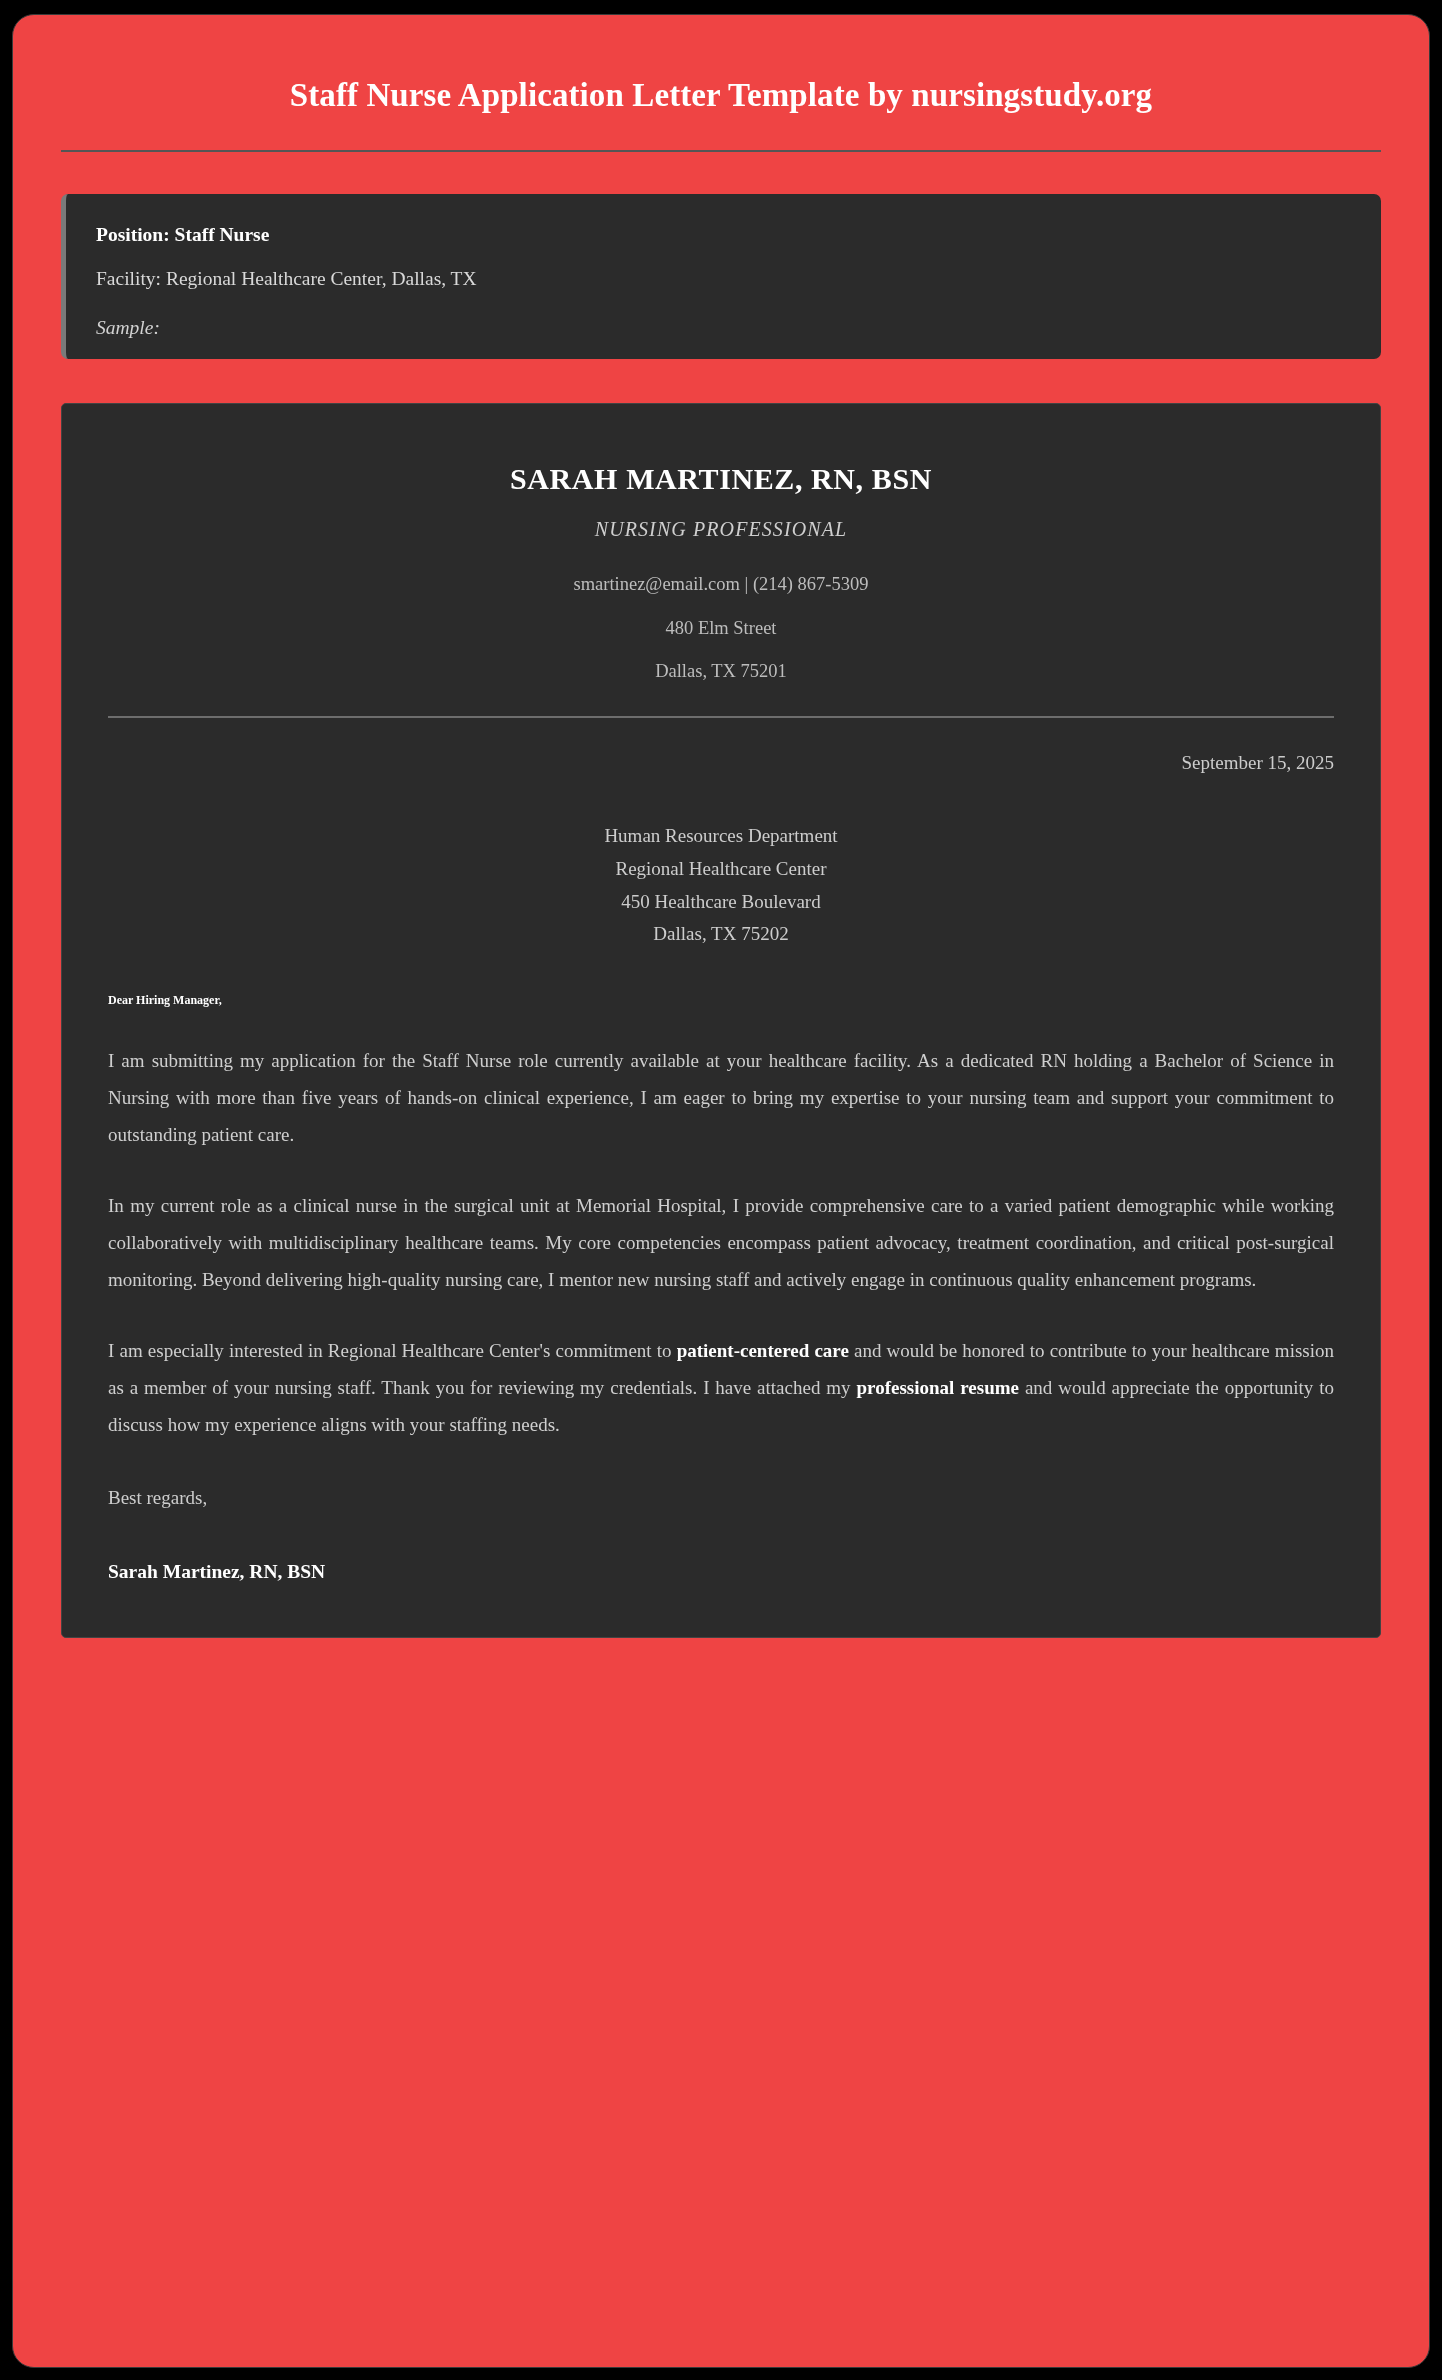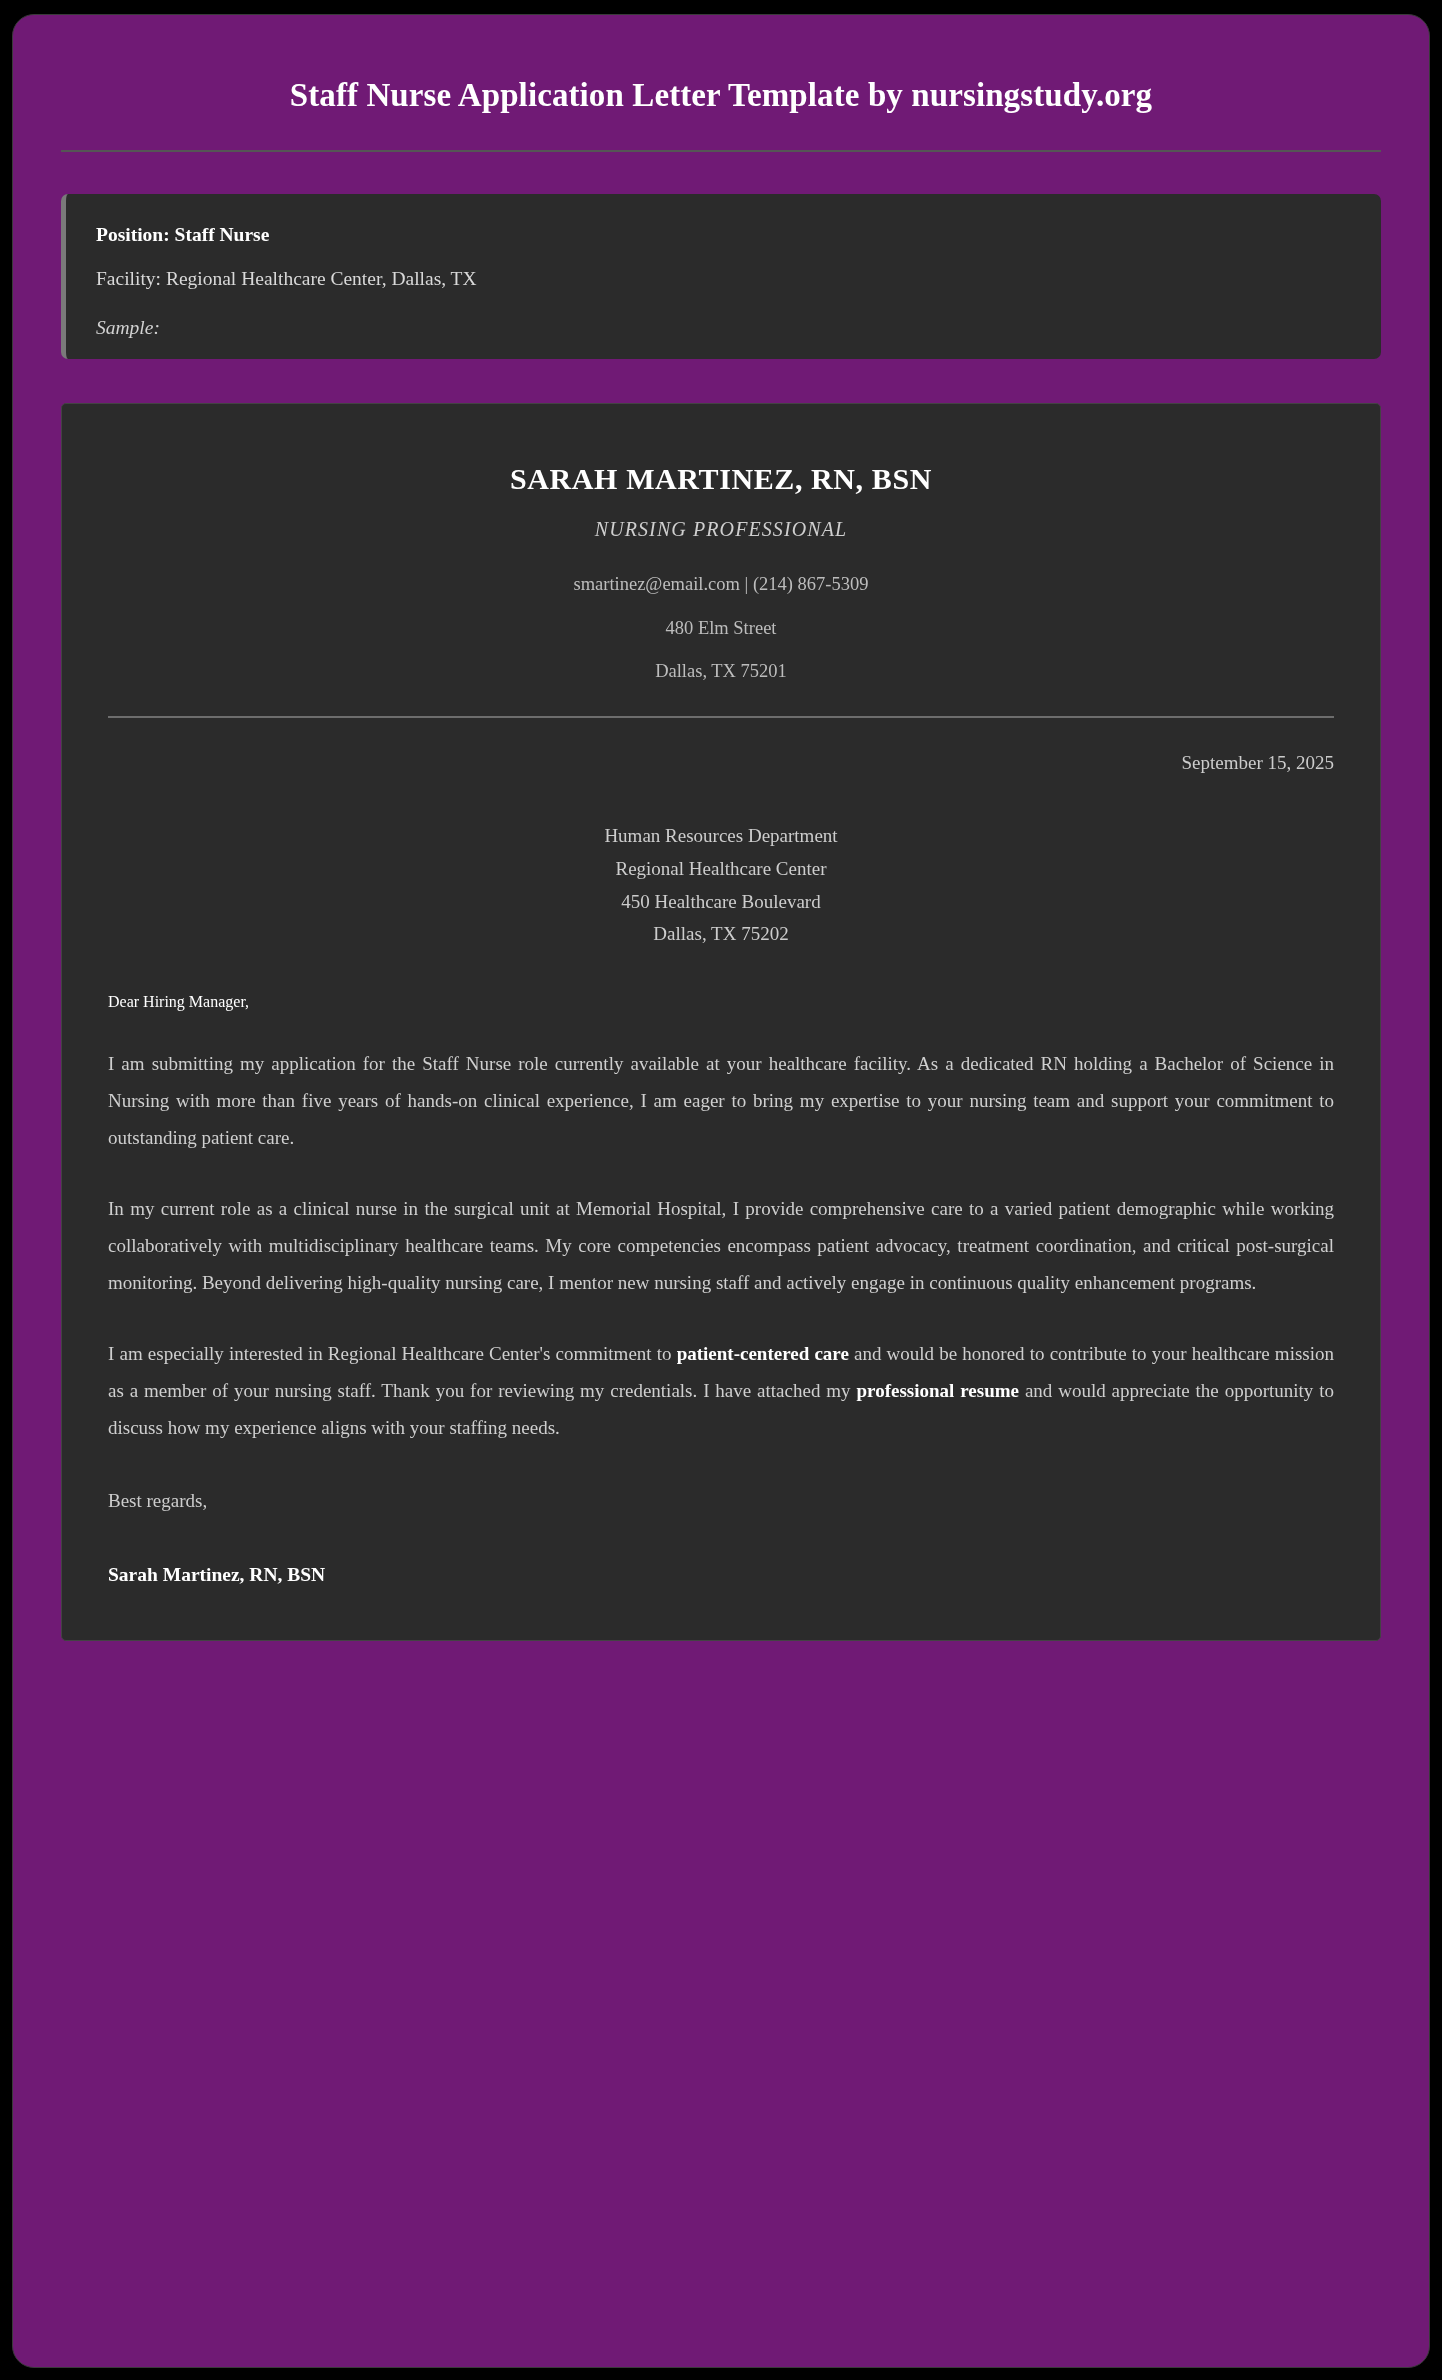--- a/index.html
+++ b/index.html
@@ -12,21 +12,21 @@
     min-height: 2380px;
     font-family: "Liberation Serif", "DejaVu Serif", serif;
     -webkit-font-smoothing: antialiased;
   }
 
   .page-frame {
     box-sizing: border-box;
     margin: 14px 12px 12px 12px;
     width: 1418px;
     min-height: 2354px;
-    background: #701a75;
+    background: #ef4444;
     border: 1px solid #3a3a3a;
     border-radius: 22px;
     padding: 34px 48px 46px 48px;
   }
 
   
   .doc-header {
     padding: 26px 0 0 0;
     border-bottom: 2px solid #555555;
     padding-bottom: 34px;
@@ -120,22 +120,22 @@
   }
   .recipient-line {
     color: #cdcdcd;
     font-size: 19px;
     line-height: 1.72;
     margin: 0;
   }
 
   .salutation {
     color: #ffffff;
-    font-weight: normal;
-    font-size: 16px;
+    font-weight: bold;
+    font-size: 12px;
     margin: 0 0 34px 0;
   }
 
   .body-par {
     color: #cfcfcf;
     font-size: 19px;
     line-height: 1.95;
     text-align: justify;
     margin: 0 0 34px 0;
   }

